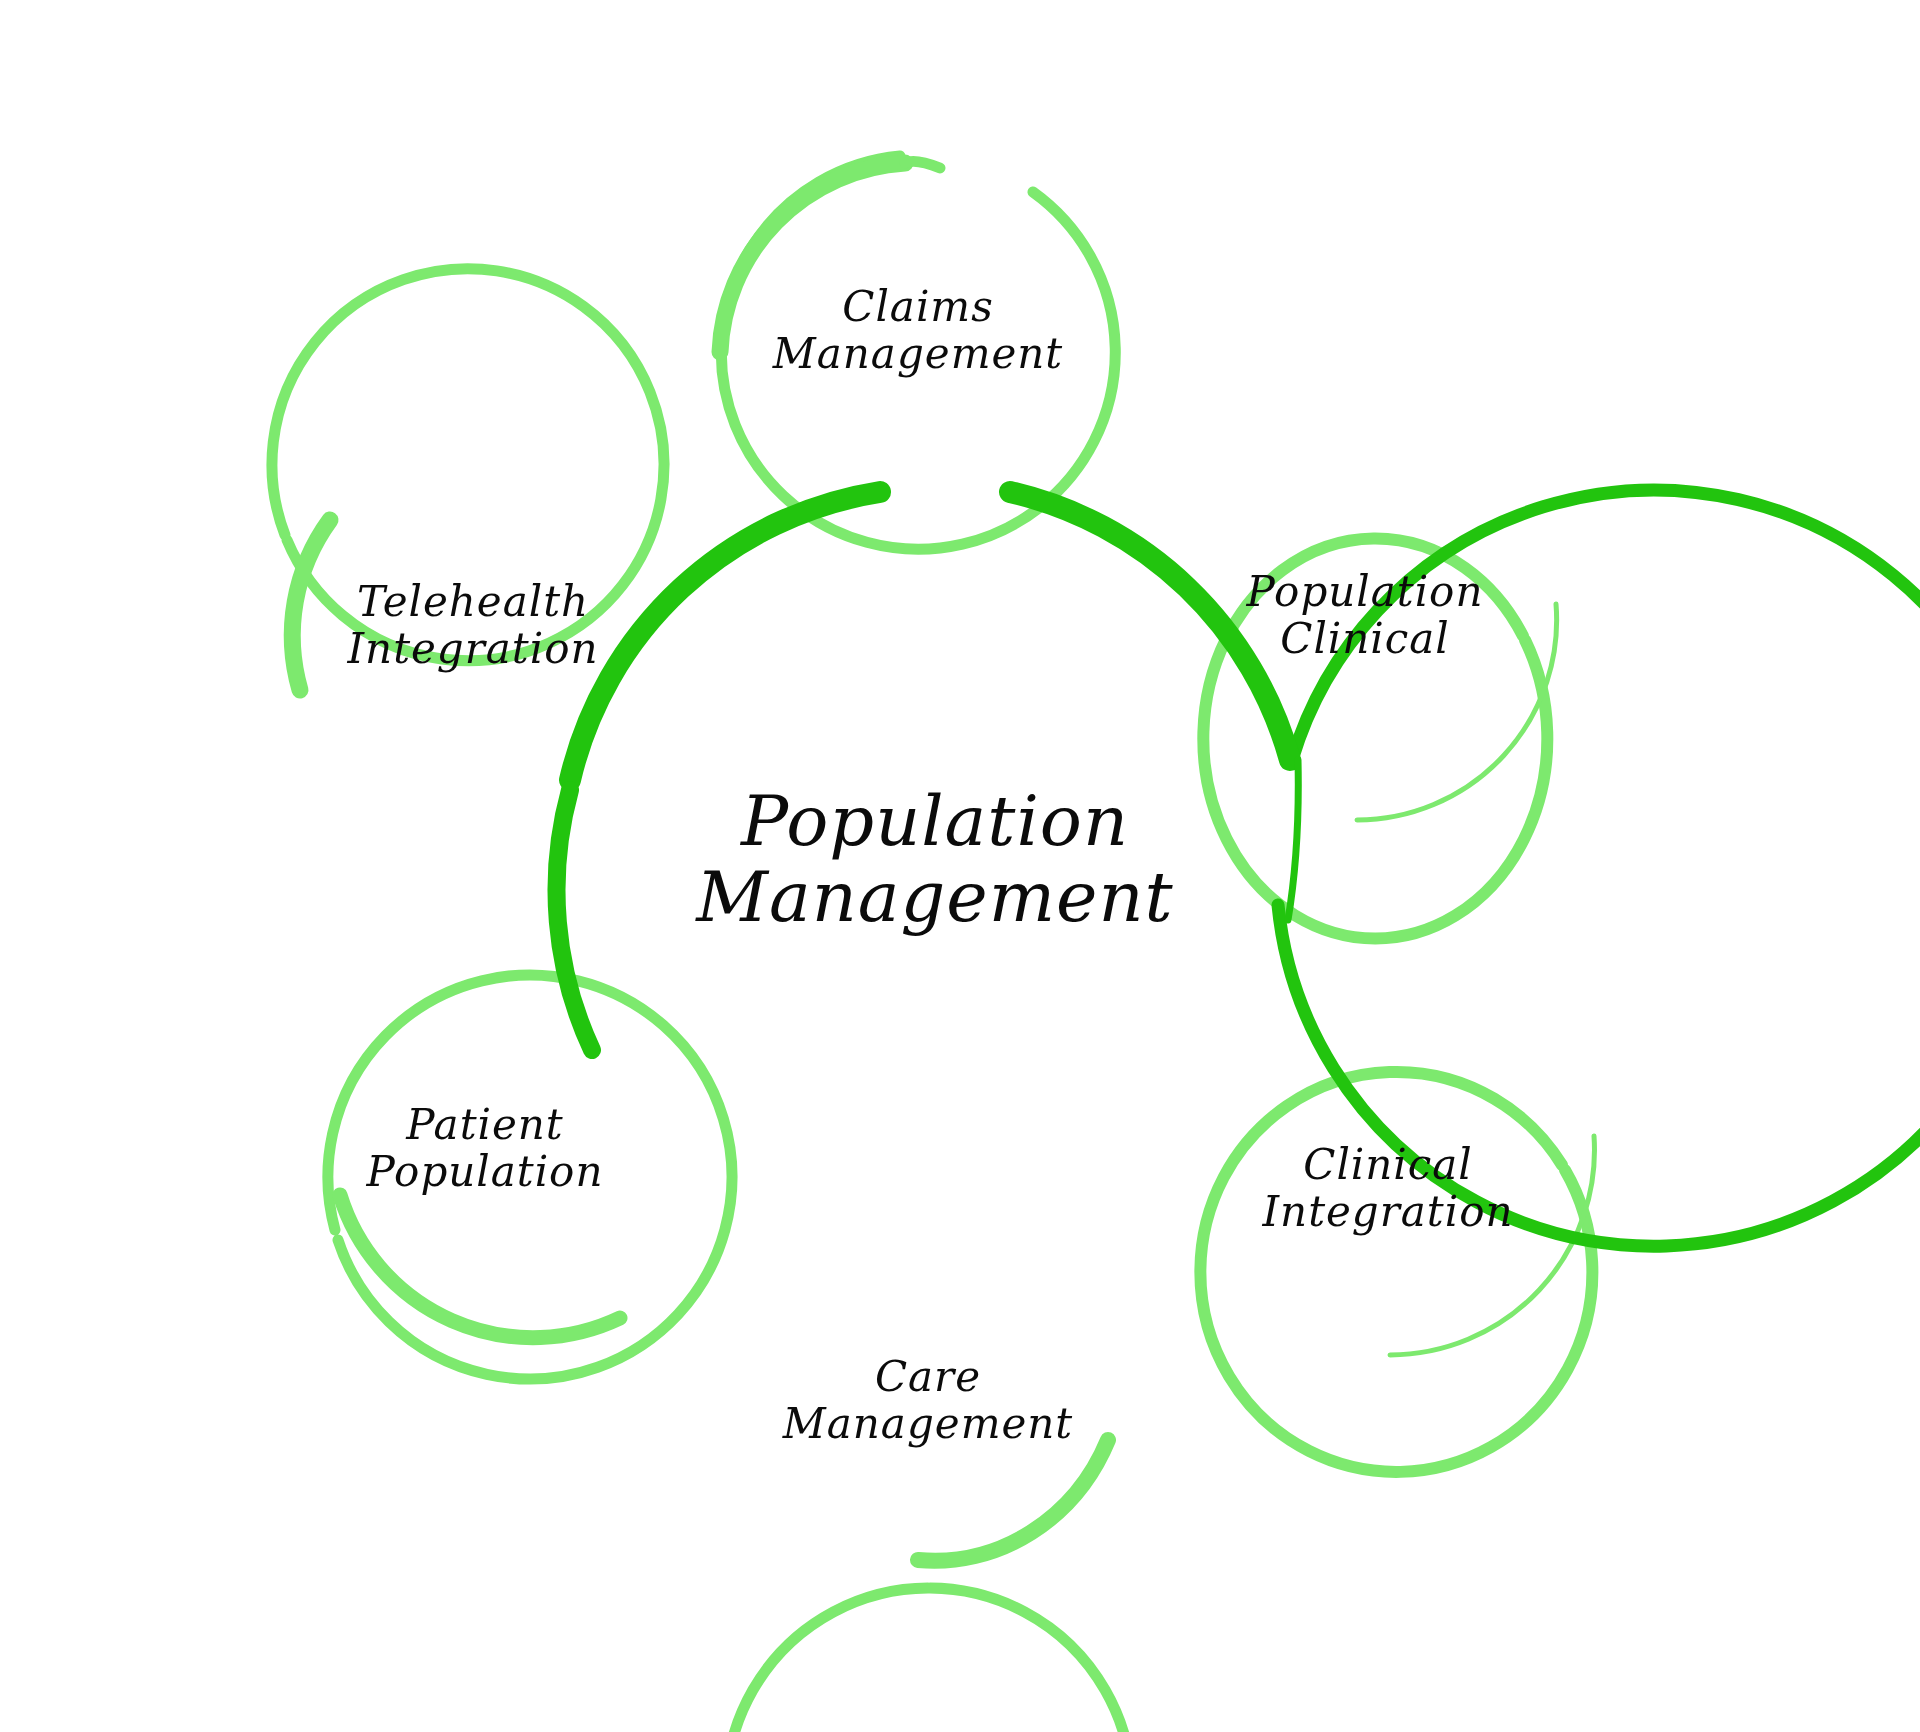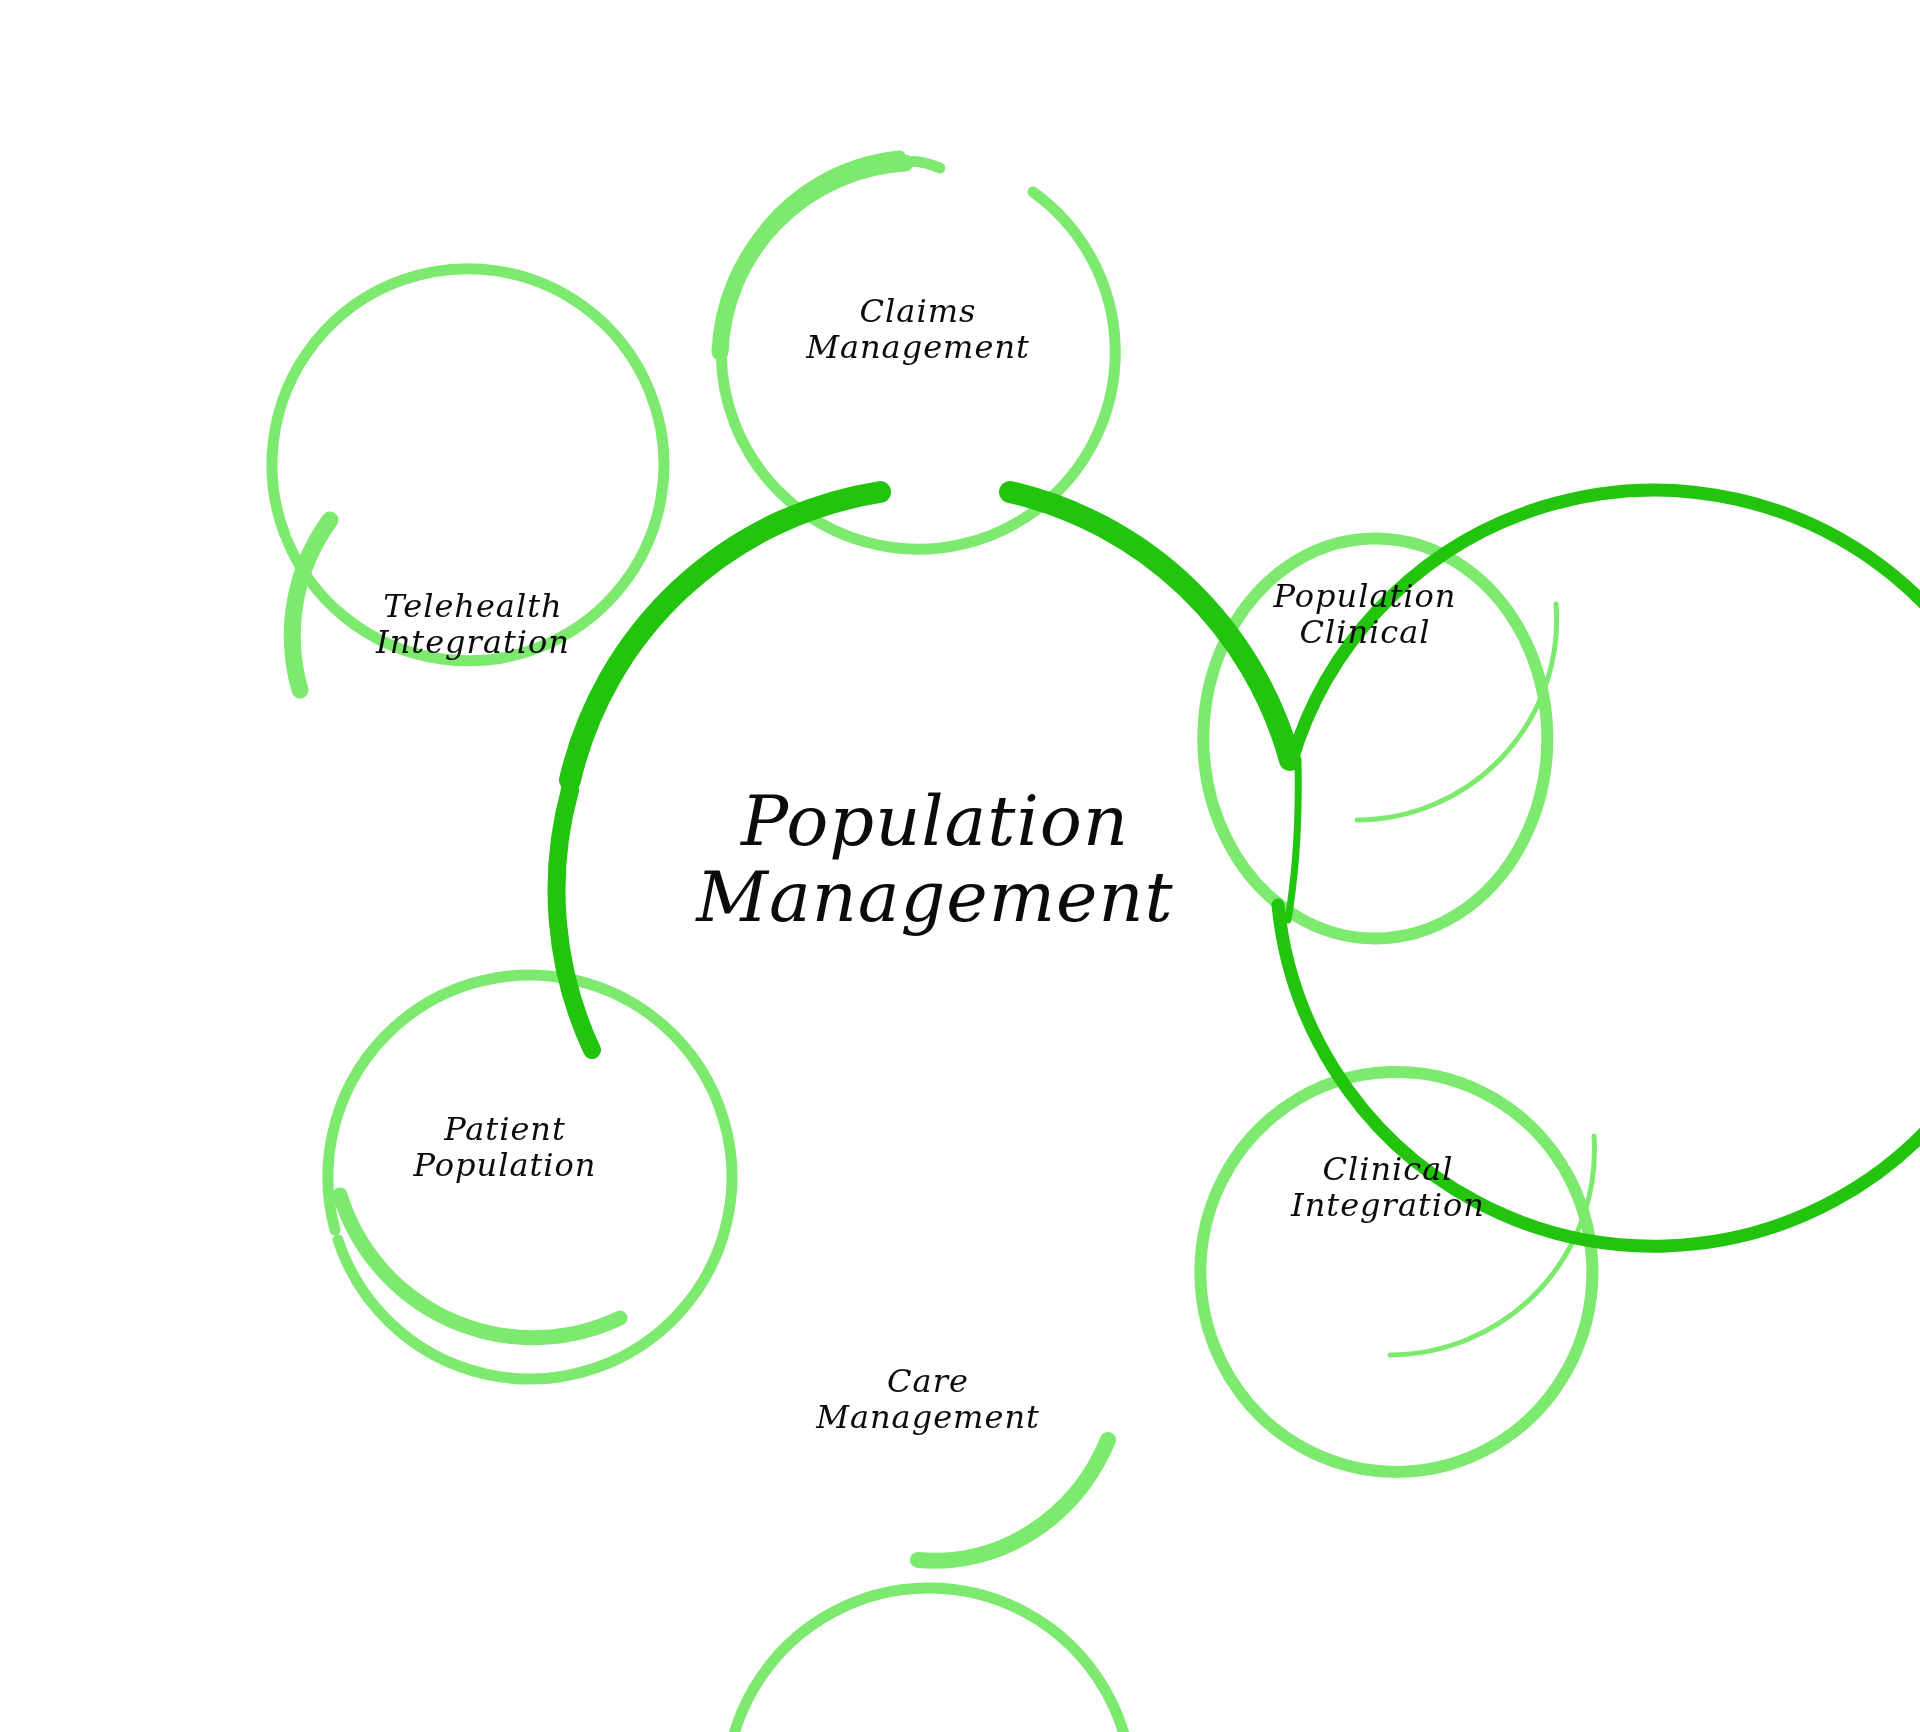--- a/index.html
+++ b/index.html
@@ -9,21 +9,21 @@
     position: absolute;
     transform: translate(-50%, -50%);
     text-align: center;
     color: #0b0b0b;
     font-family: "DejaVu Serif", "Liberation Serif", serif;
     font-style: italic;
     white-space: nowrap;
     line-height: 1.12;
   }
   .label .line { display: block; }
-  .satellite-label { font-size: 32px; letter-spacing: 1px; }
+  .satellite-label { font-size: 42px; letter-spacing: 1px; }
   .center-label { font-size: 70px; line-height: 1.08; letter-spacing: 1px; }
 </style>
 </head>
 <body>
 
 <div id="diagram">
   <svg id="rings" width="1920" height="1732" viewBox="0 0 1920 1732">
 
     <g>
       <path d="M 1033 192 A 197 197 0 1 1 900 156" fill="none" stroke="#7de96e" stroke-width="11" stroke-linecap="round"></path>
@@ -80,21 +80,21 @@
   <div class="label satellite-label" style="left:1388px; top:1188px;">
     <span class="line">Clinical</span>
     <span class="line">Integration</span>
   </div>
 
   <div class="label satellite-label" style="left:928px; top:1400px;">
     <span class="line">Care</span>
     <span class="line">Management</span>
   </div>
 
-  <div class="label satellite-label" style="left:505px; top:1148px;">
+  <div class="label satellite-label" style="left:485px; top:1148px;">
     <span class="line">Patient</span>
     <span class="line">Population</span>
   </div>
 
   <div class="label satellite-label" style="left:452px; top:625px;margin-left:21px;">
     <span class="line">Telehealth</span>
     <span class="line">Integration</span>
   </div>
 </div>
 

